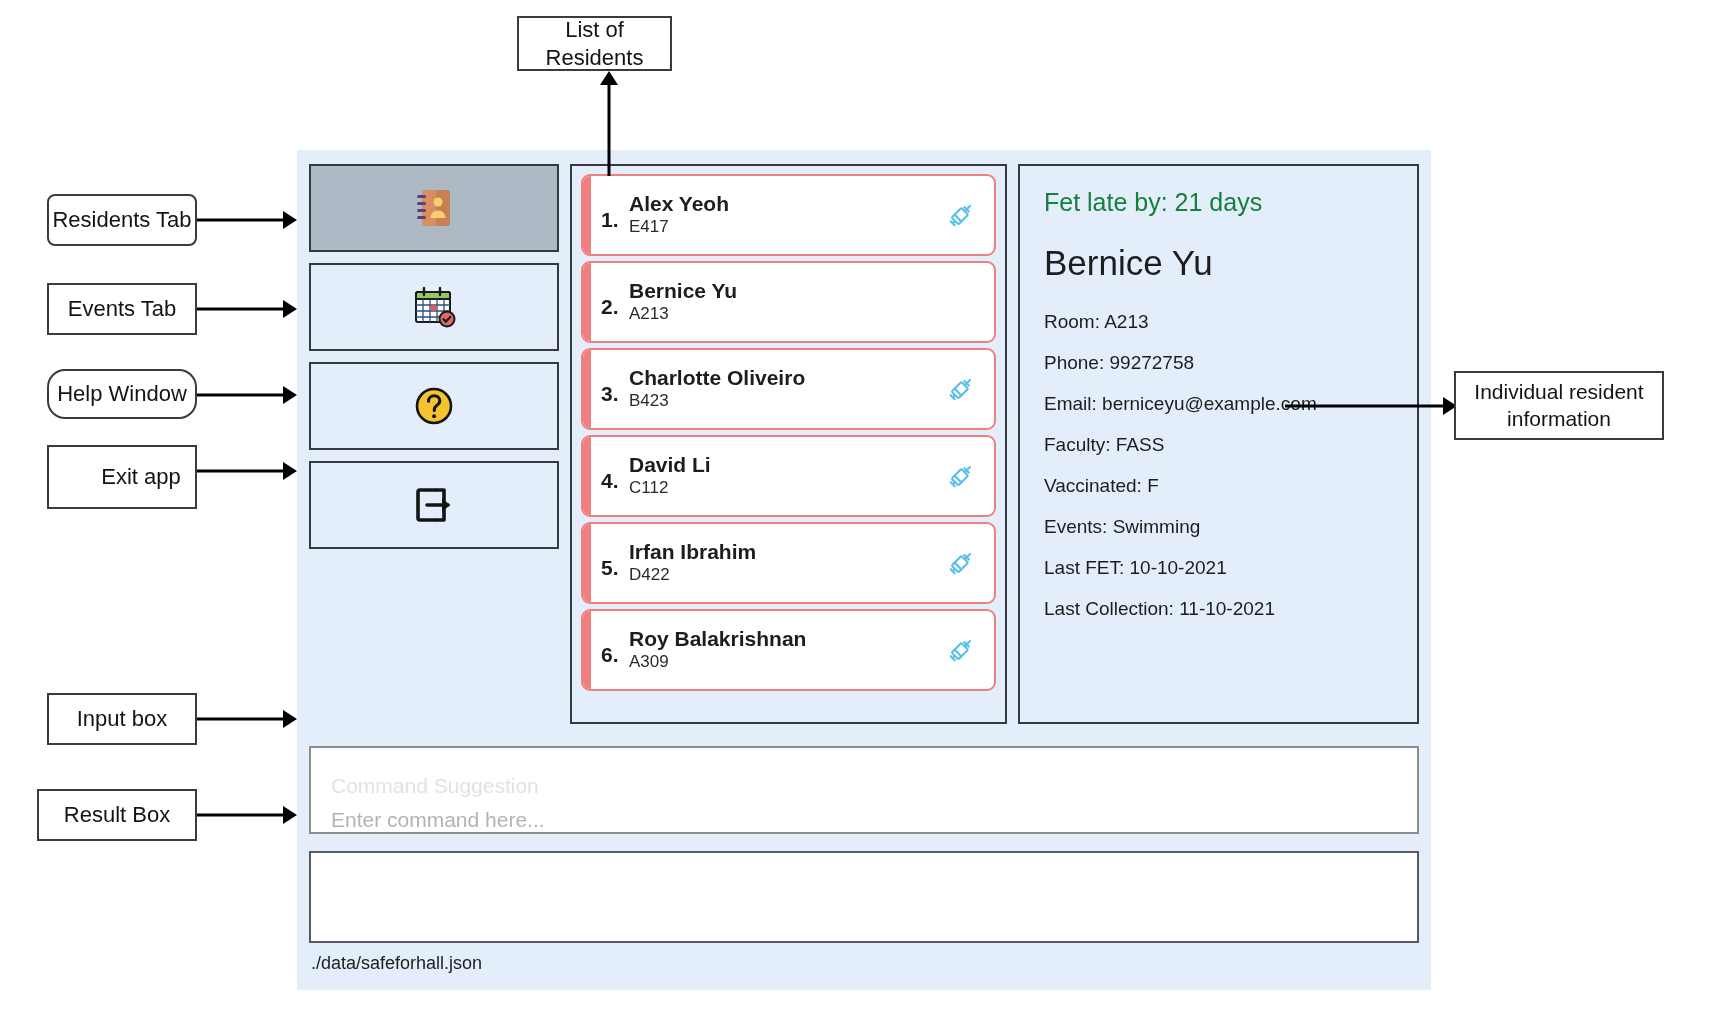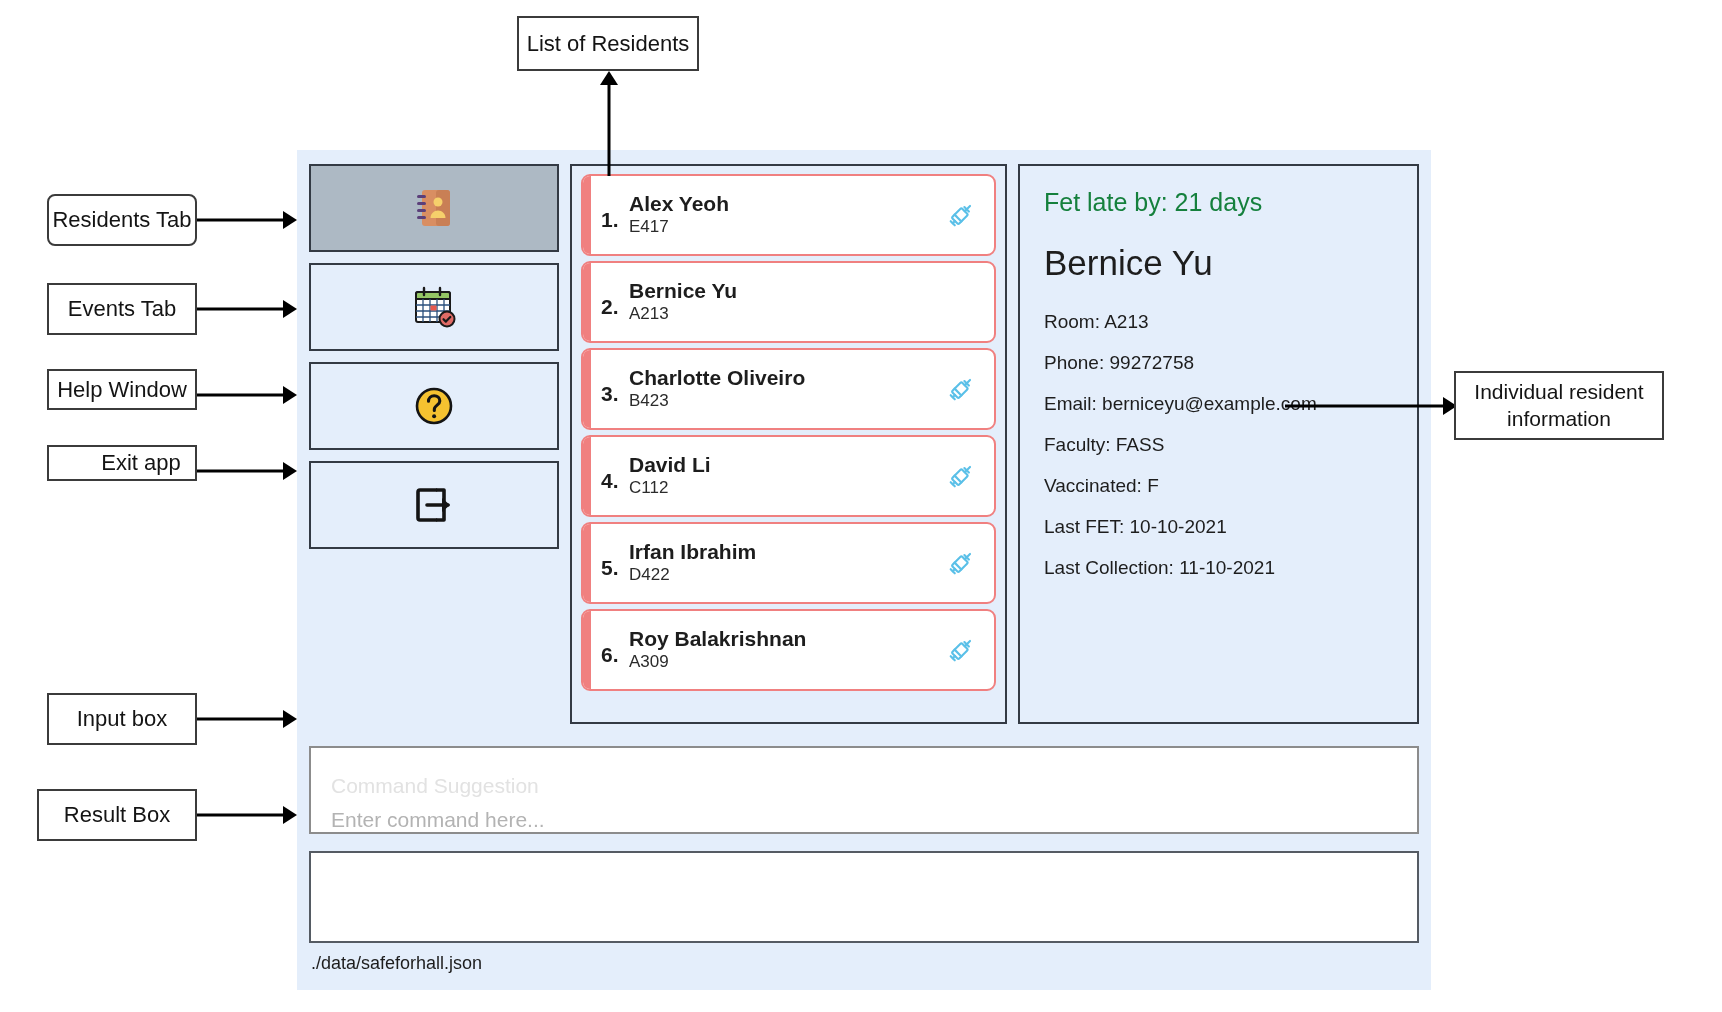--- a/index.html
+++ b/index.html
@@ -242,21 +242,21 @@
   #status-bar {
     margin-top: 10px;
     font-size: 18px;
     color: #1d1d1d;
     padding-left: 2px;
   }
 </style>
 </head>
 <body>
 
-<div class="callout" style="left:517px; top:16px; width:182px; height:55px;">
+<div class="callout" style="left:517px; top:16px; width:155px; height:55px;">
   <span>List of Residents</span>
 </div>
 <div class="arrow-v" style="left:600px; top:71px; width:18px; height:105px;">
   <div class="shaft" style="height:95px;"></div>
   <div class="head"></div>
 </div>
 
 <div class="callout" style="left:47px; top:194px; width:150px; height:52px;border-radius:8px;">
   <span>Residents Tab</span>
 </div>
@@ -266,29 +266,29 @@
 </div>
 
 <div class="callout" style="left:47px; top:283px; width:150px; height:52px;">
   <span>Events Tab</span>
 </div>
 <div class="arrow-h" style="left:197px; top:299px; width:100px; height:20px;">
   <div class="shaft" style="width:88px;"></div>
   <div class="head"></div>
 </div>
 
-<div class="callout" style="left:47px; top:369px; width:150px; height:41px;">
+<div class="callout" style="left:47px; top:369px; width:150px; height:50px;border-radius:18px;">
   <span>Help Window</span>
 </div>
 <div class="arrow-h" style="left:197px; top:385px; width:100px; height:20px;">
   <div class="shaft" style="width:88px;"></div>
   <div class="head"></div>
 </div>
 
-<div class="callout" style="left:47px; top:445px; width:150px; height:36px;padding-left:38px;">
+<div class="callout" style="left:47px; top:445px; width:150px; height:64px;padding-left:38px;">
   <span>Exit app</span>
 </div>
 <div class="arrow-h" style="left:197px; top:461px; width:100px; height:20px;">
   <div class="shaft" style="width:88px;"></div>
   <div class="head"></div>
 </div>
 
 <div class="callout" style="left:47px; top:693px; width:150px; height:52px;">
   <span>Input box</span>
 </div>
@@ -482,20 +482,21 @@
       </div>
 
       <div id="detail-pane">
         <div id="fet-late">Fet late by: 21 days</div>
         <div id="detail-name">Bernice Yu</div>
         <div class="detail-field">Room: A213</div>
         <div class="detail-field">Phone: 99272758</div>
         <div class="detail-field">Email: berniceyu@example.com</div>
         <div class="detail-field">Faculty: FASS</div>
         <div class="detail-field">Vaccinated: F</div>
+        <div class="detail-field">Events: Swimming</div>
         <div class="detail-field">Last FET: 10-10-2021</div>
         <div class="detail-field">Last Collection: 11-10-2021</div>
       </div>
 
     </div>
 
     <div id="command-box">
       <div id="cmd-suggestion">Command Suggestion</div>
       <div id="cmd-placeholder">Enter command here...</div>
     </div>

